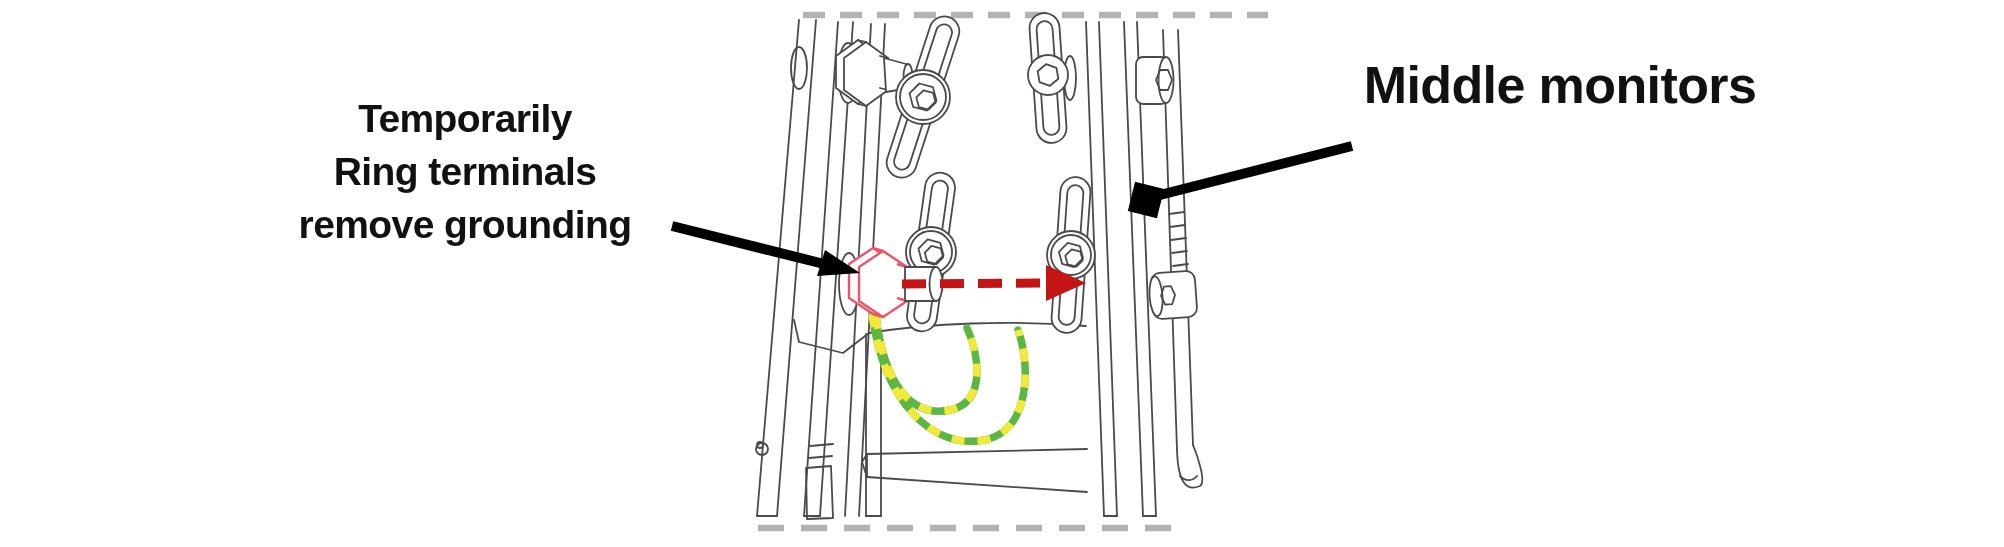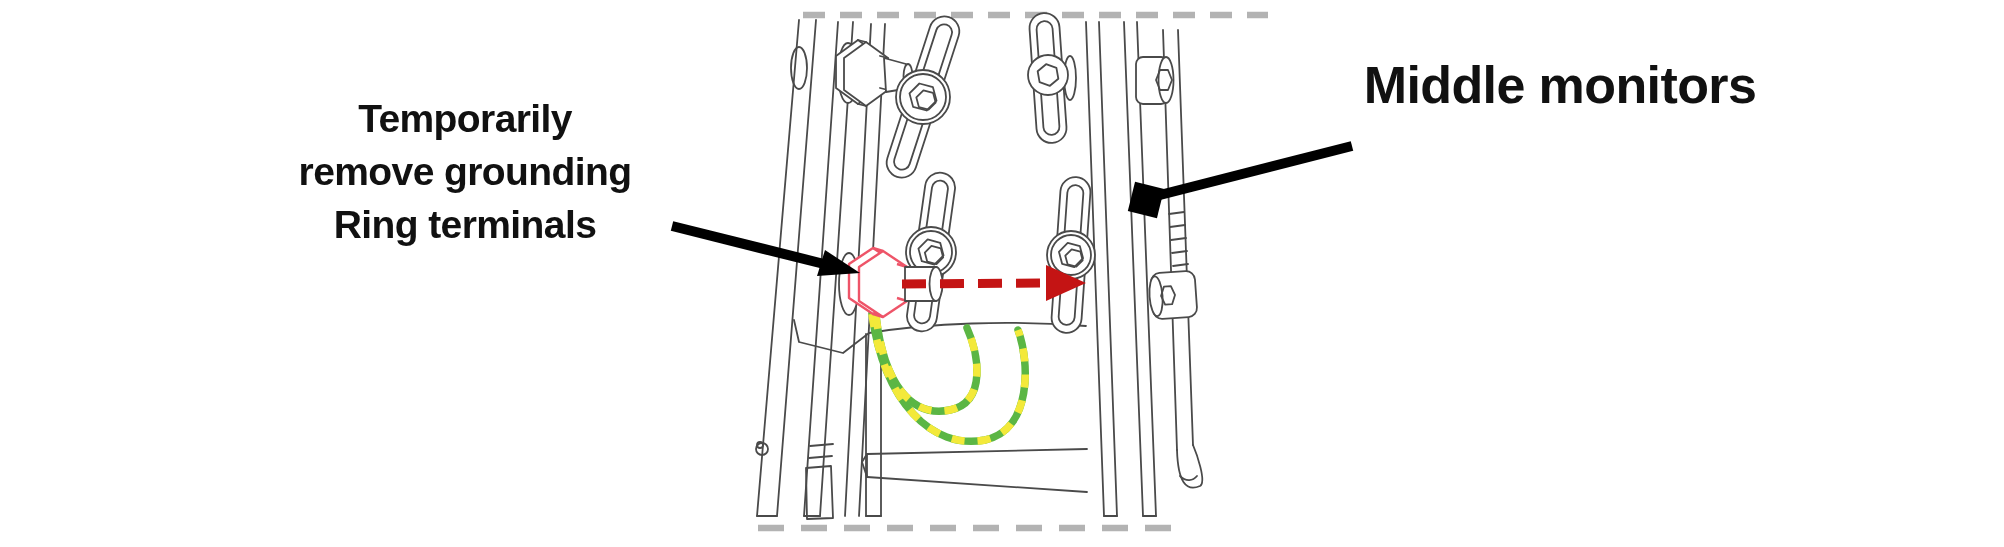--- a/index.html
+++ b/index.html
@@ -11,22 +11,22 @@
   .label-left{left:245px;top:92px;width:440px;font-size:39px;line-height:53px;}
   .label-right{left:1336px;top:58px;width:448px;font-size:52px;line-height:55px;}
 </style>
 </head>
 <body>
 
 <div class="stage">
 
   <div class="label label-left">
     <span>Temporarily</span>
+    <span>Ring terminals</span>
     <span>remove grounding</span>
-    <span>Ring terminals</span>
   </div>
 
   <div class="label label-right">
     <span>Middle monitors</span>
   </div>
 
   <svg width="2004" height="547" viewBox="0 0 2004 547">
 
     <g stroke="#b3b3b3" stroke-width="6.5" fill="none">
       <line x1="803" y1="15" x2="1268" y2="15" stroke-dasharray="22 15"></line>

